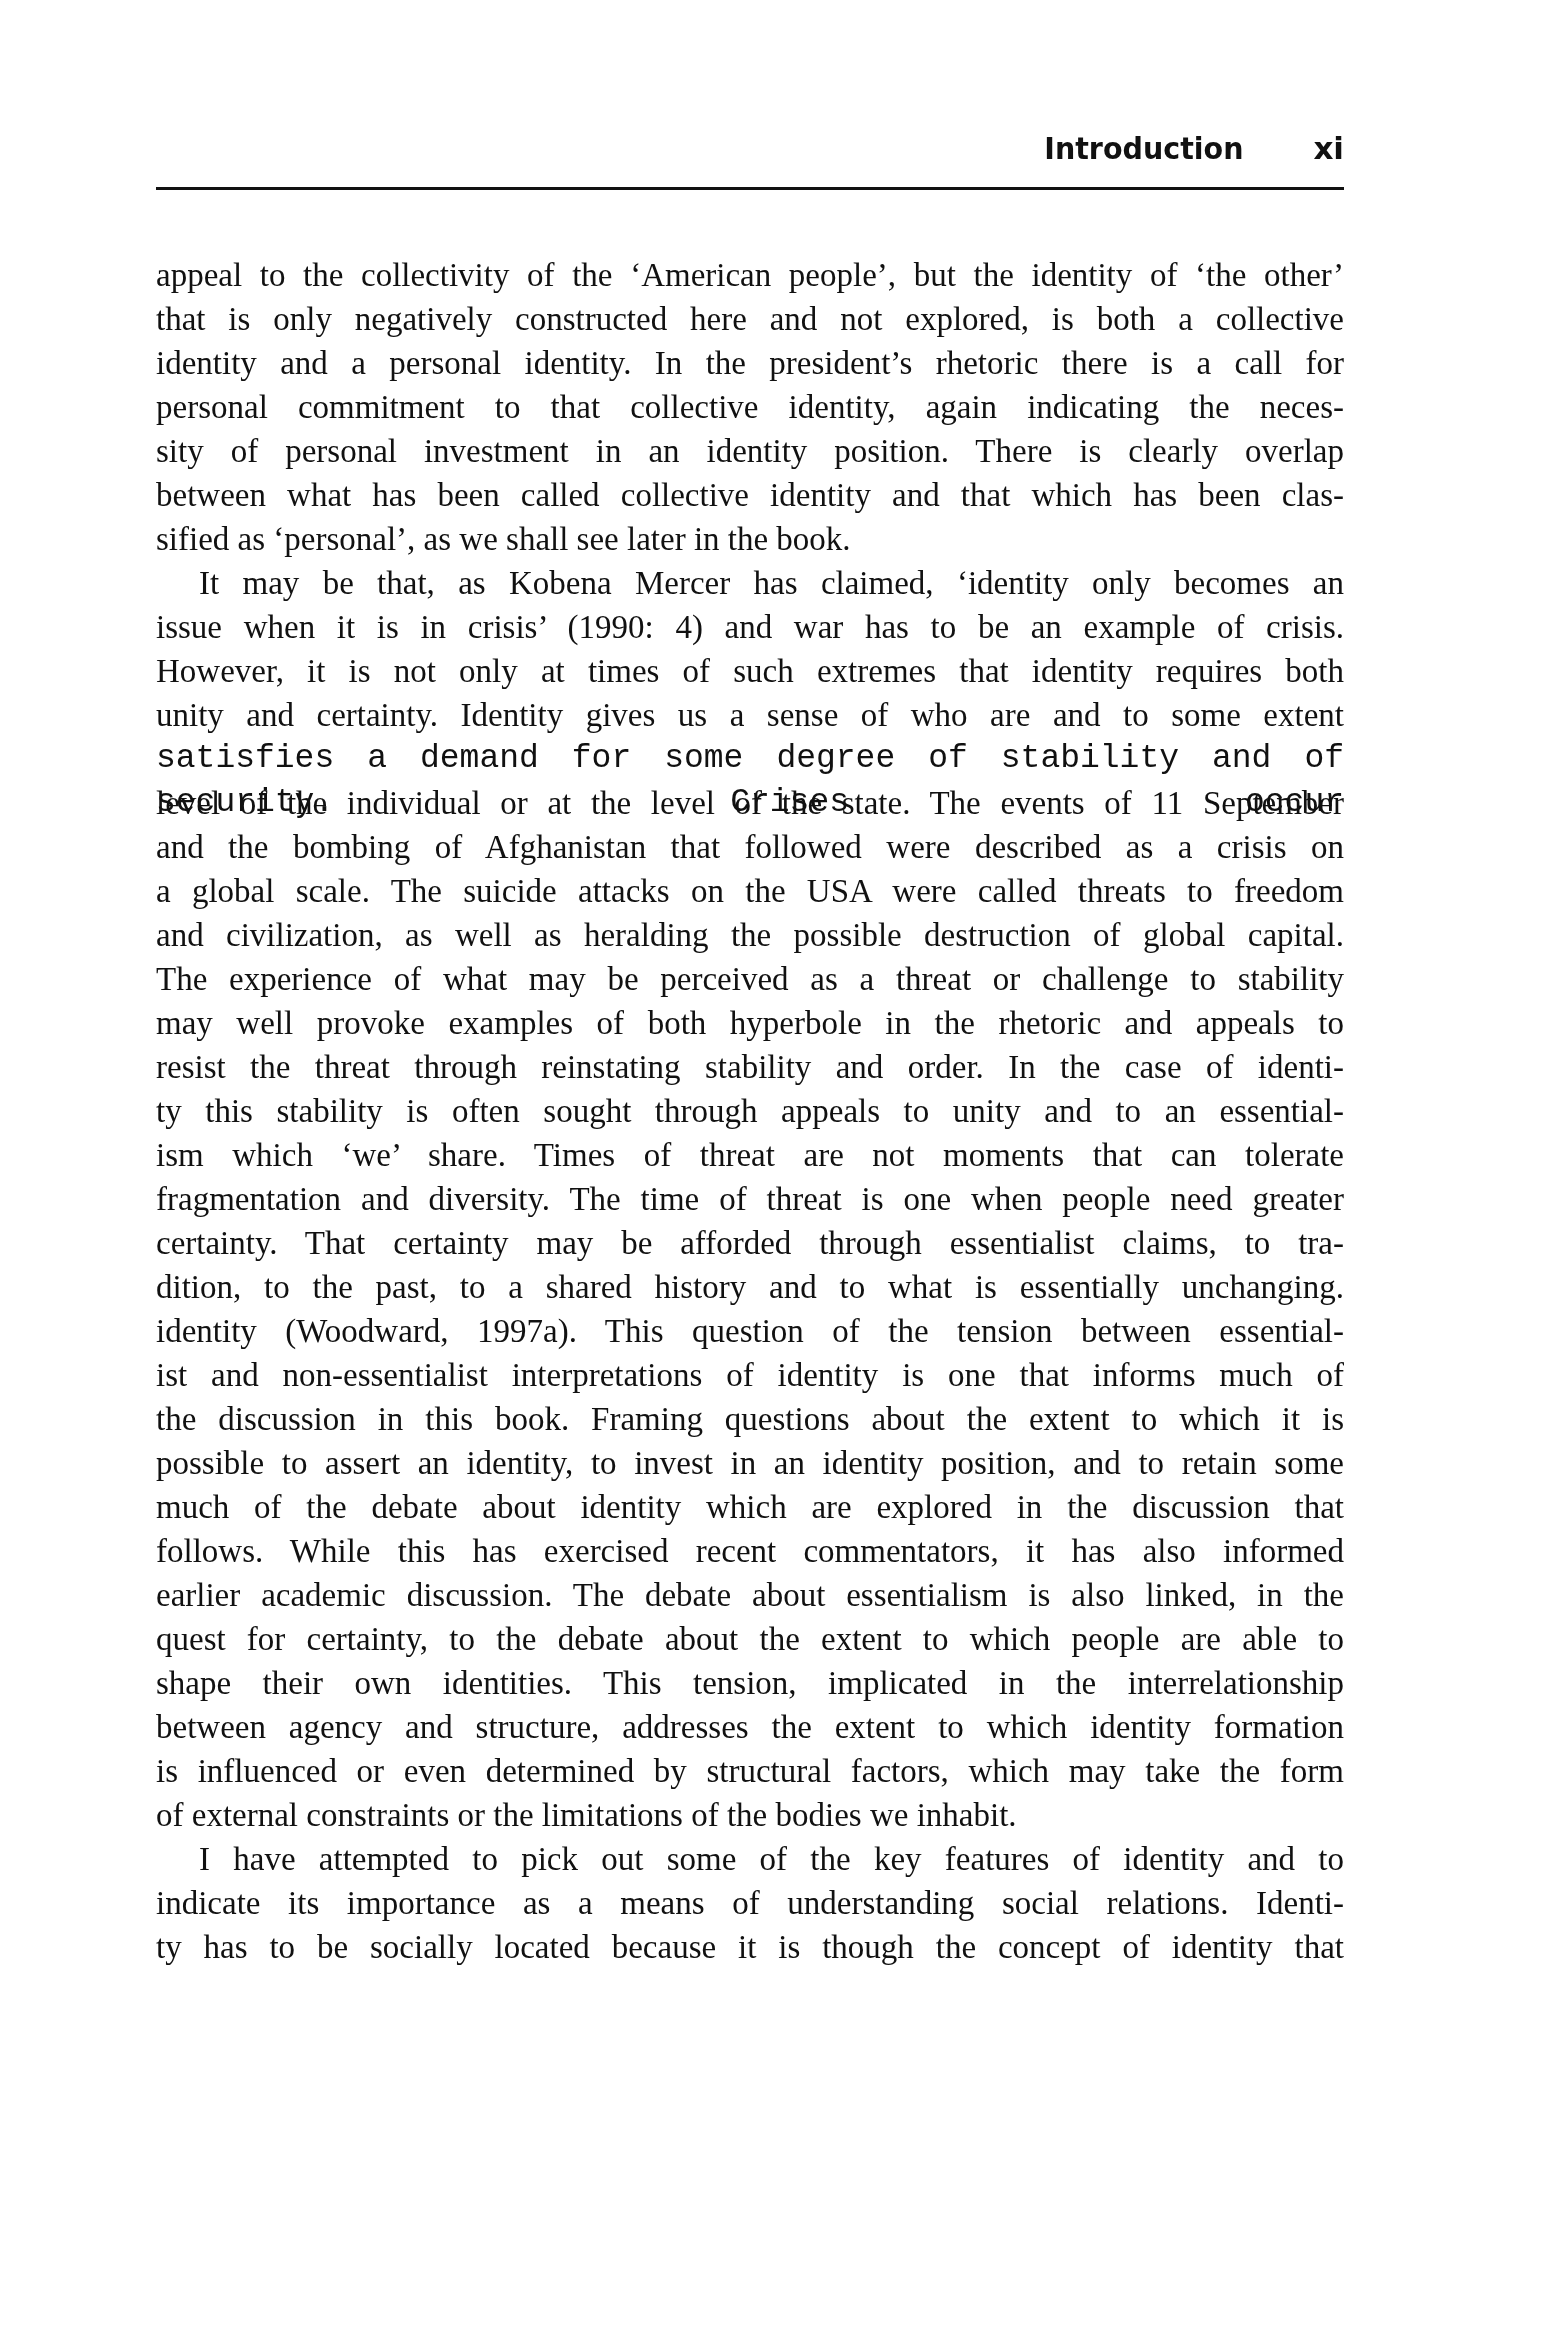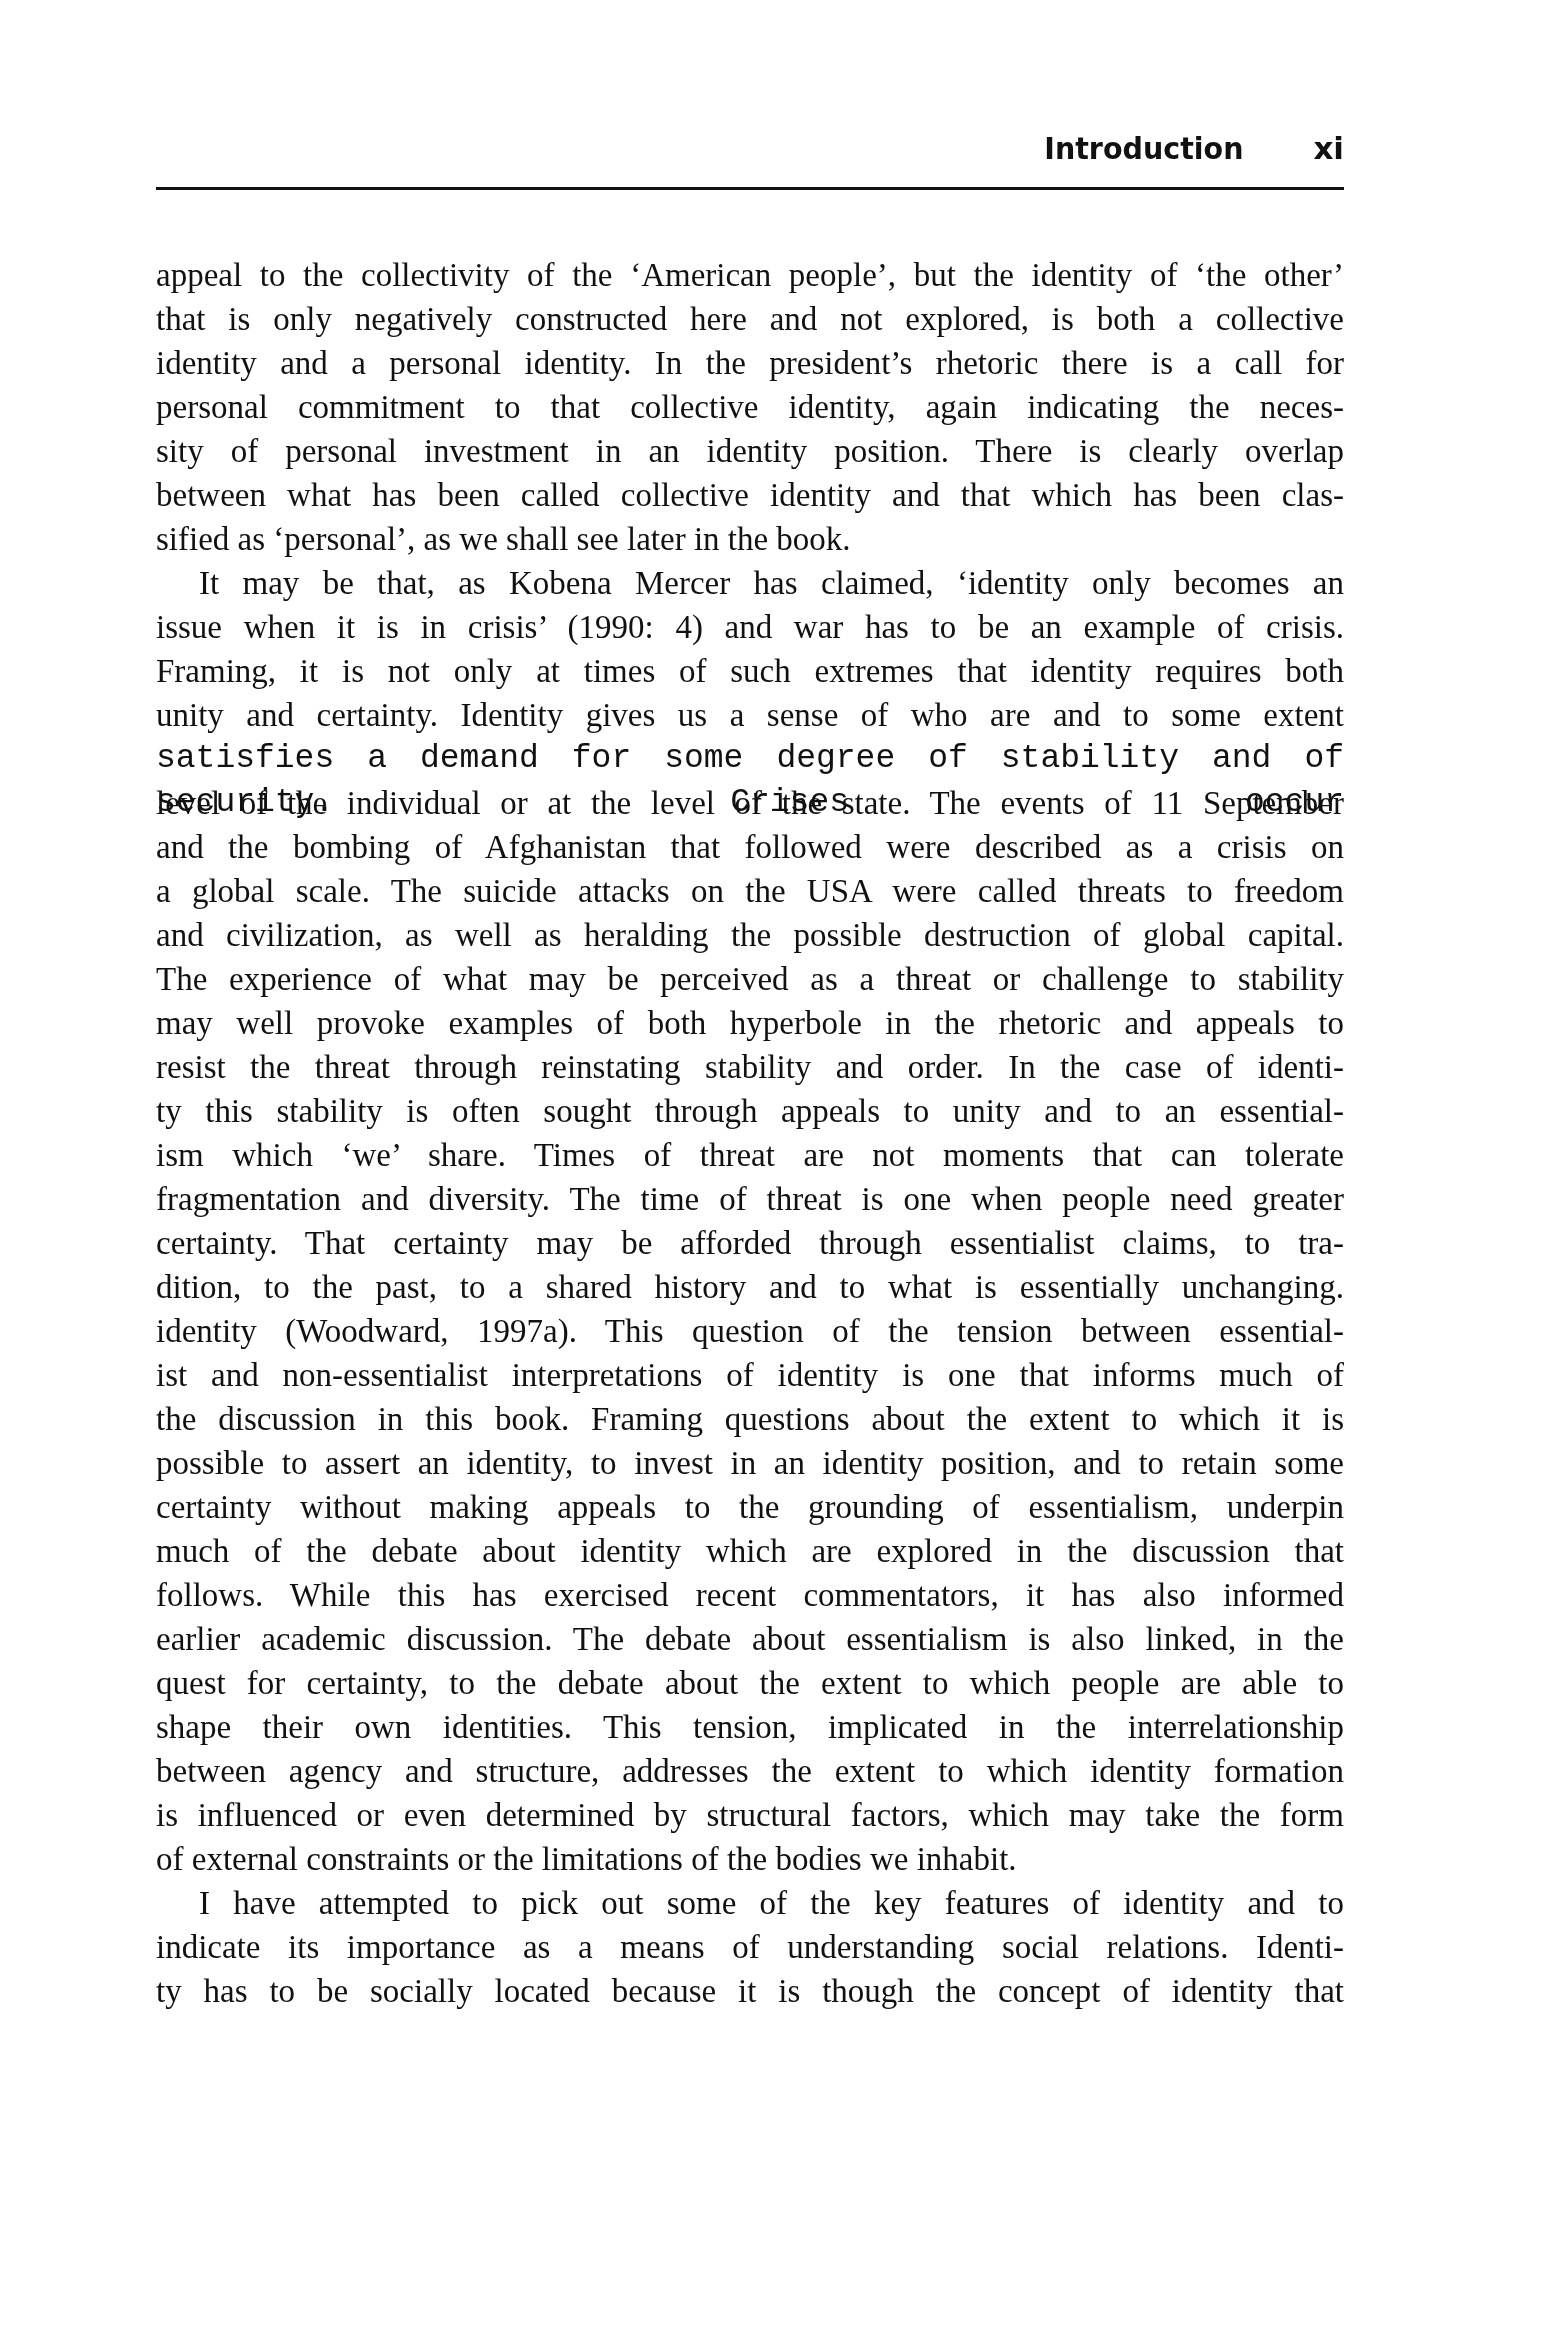--- a/index.html
+++ b/index.html
@@ -44,40 +44,39 @@
         <span class="line" style="white-space: normal;">that is only negatively constructed here and not explored, is both a collective</span>
         <span class="line" style="white-space: normal;">identity and a personal identity. In the president’s rhetoric there is a call for</span>
         <span class="line" style="white-space: normal;">personal commitment to that collective identity, again indicating the neces-</span>
         <span class="line" style="white-space: normal;">sity of personal investment in an identity position. There is clearly overlap</span>
         <span class="line" style="white-space: normal;">between what has been called collective identity and that which has been clas-</span>
         <span class="line last" style="white-space: normal;">sified as ‘personal’, as we shall see later in the book.</span>
       </div>
       <div>
         <span class="line indent" style="white-space: normal;">It may be that, as Kobena Mercer has claimed, ‘identity only becomes an</span>
         <span class="line" style="white-space: normal;">issue when it is in crisis’ (1990: 4) and war has to be an example of crisis.</span>
-        <span class="line" style="white-space: normal;">Framing, it is not only at times of such extremes that identity requires both</span>
+        <span class="line" style="white-space: normal;">However, it is not only at times of such extremes that identity requires both</span>
         <span class="line" style="white-space: normal;">unity and certainty. Identity gives us a sense of who are and to some extent</span>
         <span class="line" style="white-space: normal; font-family: Liberation Mono, monospace;">satisfies a demand for some degree of stability and of security. Crises occur</span>
         <span class="line" style="white-space: normal;">level of the individual or at the level of the state. The events of 11 September</span>
         <span class="line" style="white-space: normal;">and the bombing of Afghanistan that followed were described as a crisis on</span>
         <span class="line" style="white-space: normal;">a global scale. The suicide attacks on the USA were called threats to freedom</span>
         <span class="line" style="white-space: normal;">and civilization, as well as heralding the possible destruction of global capital.</span>
         <span class="line" style="white-space: normal;">The experience of what may be perceived as a threat or challenge to stability</span>
         <span class="line" style="white-space: normal;">may well provoke examples of both hyperbole in the rhetoric and appeals to</span>
         <span class="line" style="white-space: normal;">resist the threat through reinstating stability and order. In the case of identi-</span>
         <span class="line" style="white-space: normal;">ty this stability is often sought through appeals to unity and to an essential-</span>
         <span class="line" style="white-space: normal;">ism which ‘we’ share. Times of threat are not moments that can tolerate</span>
         <span class="line" style="white-space: normal;">fragmentation and diversity. The time of threat is one when people need greater</span>
         <span class="line" style="white-space: normal;">certainty. That certainty may be afforded through essentialist claims, to tra-</span>
         <span class="line" style="white-space: normal;">dition, to the past, to a shared history and to what is essentially unchanging.</span>
         <span class="line" style="white-space: normal;">identity (Woodward, 1997a). This question of the tension between essential-</span>
         <span class="line" style="white-space: normal;">ist and non-essentialist interpretations of identity is one that informs much of</span>
         <span class="line" style="white-space: normal;">the discussion in this book. Framing questions about the extent to which it is</span>
         <span class="line" style="white-space: normal;">possible to assert an identity, to invest in an identity position, and to retain some</span>
-        <span class="line" style="white-space: normal;">certainty without making appeals to the grounding of essentialism, underpin</span>
         <span class="line" style="white-space: normal;">much of the debate about identity which are explored in the discussion that</span>
         <span class="line" style="white-space: normal;">follows. While this has exercised recent commentators, it has also informed</span>
         <span class="line" style="white-space: normal;">earlier academic discussion. The debate about essentialism is also linked, in the</span>
         <span class="line" style="white-space: normal; font-family: Liberation Serif, serif;">quest for certainty, to the debate about the extent to which people are able to</span>
         <span class="line" style="white-space: normal;">shape their own identities. This tension, implicated in the interrelationship</span>
         <span class="line" style="white-space: normal;">between agency and structure, addresses the extent to which identity formation</span>
         <span class="line" style="white-space: normal;">is influenced or even determined by structural factors, which may take the form</span>
         <span class="line last" style="white-space: normal;">of external constraints or the limitations of the bodies we inhabit.</span>
       </div>
       <div>

